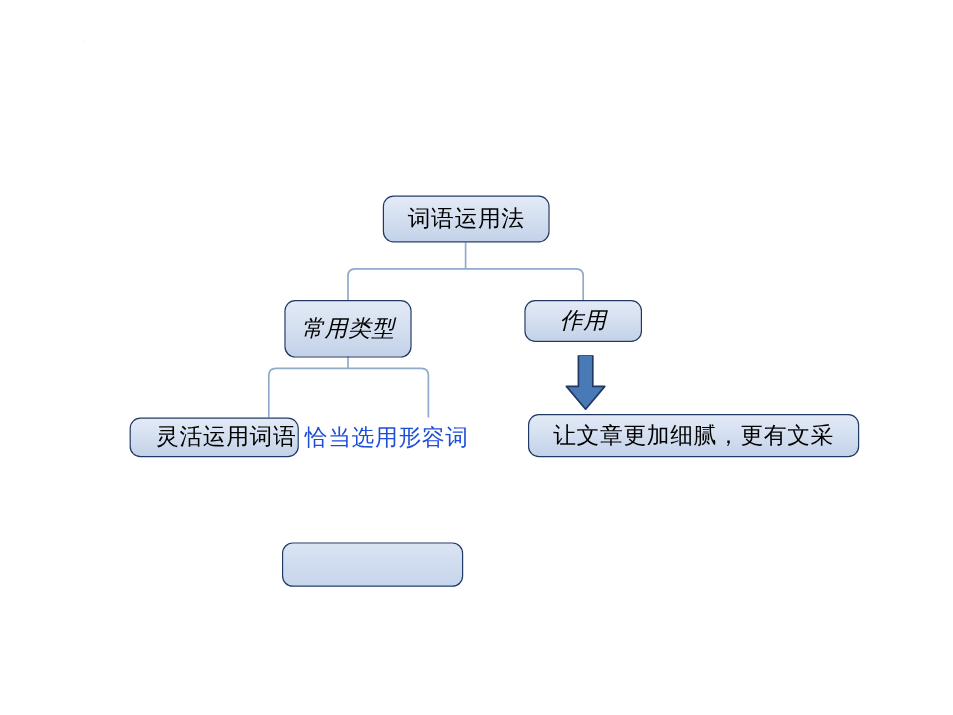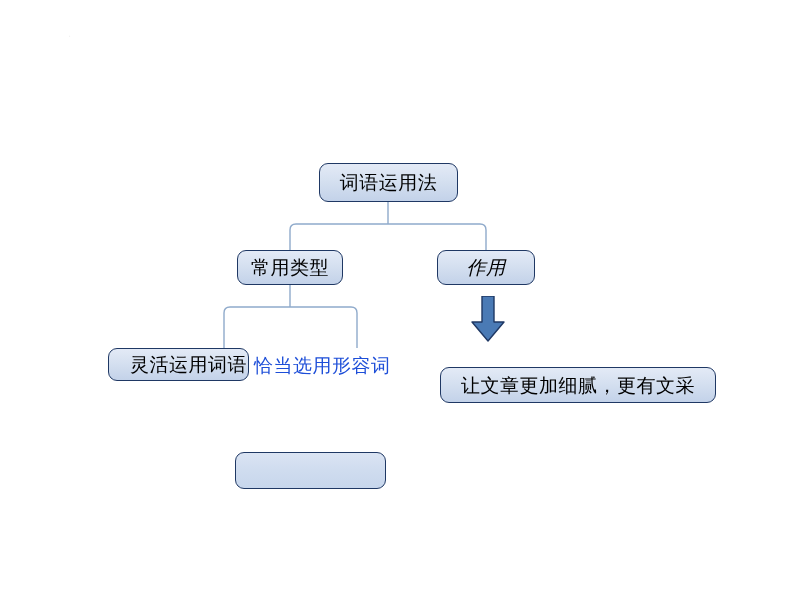--- a/index.html
+++ b/index.html
@@ -88,35 +88,35 @@
   <div class="arrow-wrap" style="left:470px; top:296px; width:36px; height:46px;">
     <svg width="36" height="46" viewBox="0 0 36 46" xmlns="http://www.w3.org/2000/svg">
       <polygon points="12,0 24,0 24,26 34,26 18,45 2,26 12,26" fill="#4a7ab5" stroke="#1f3864" stroke-width="1.4" stroke-linejoin="round"></polygon>
     </svg>
   </div>
 
   <div class="node" style="left:319px; top:163px; width:139px; height:39px;">
     <span>词语运用法</span>
   </div>
 
-  <div class="node" style="left:237px; top:250px; width:106px; height:35px;">
+  <div class="node" style="left:237px; top:250px; width:106px; height:48px;font-style:italic;">
     <span>常用类型</span>
   </div>
 
   <div class="node" style="left:437px; top:250px; width:98px; height:35px;font-style:italic;">
     <span>作用</span>
   </div>
 
   <div class="node" style="left:108px; top:348px; width:141px; height:33px;padding-left:20px;">
     <span>灵活运用词语</span>
   </div>
 
   <div class="plain-label" style="left:254px; top:356px;">恰当选用形容词</div>
 
-  <div class="node" style="left:440px; top:345px; width:276px; height:36px;margin-top:22px;">
+  <div class="node" style="left:440px; top:345px; width:276px; height:36px;">
     <span>让文章更加细腻，更有文采</span>
   </div>
 
   <div class="node empty" style="left:235px; top:452px; width:151px; height:37px;">
     <span></span>
   </div>
 
 </div>
 
 </body></html>

